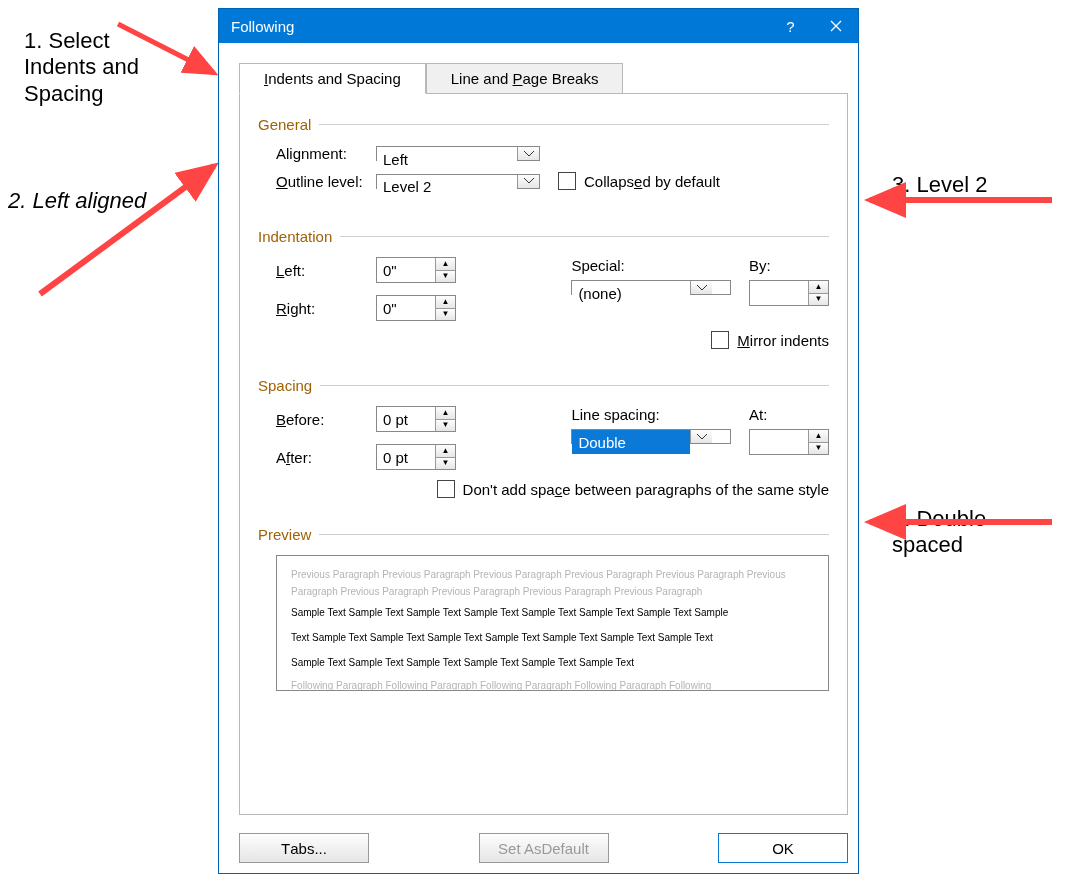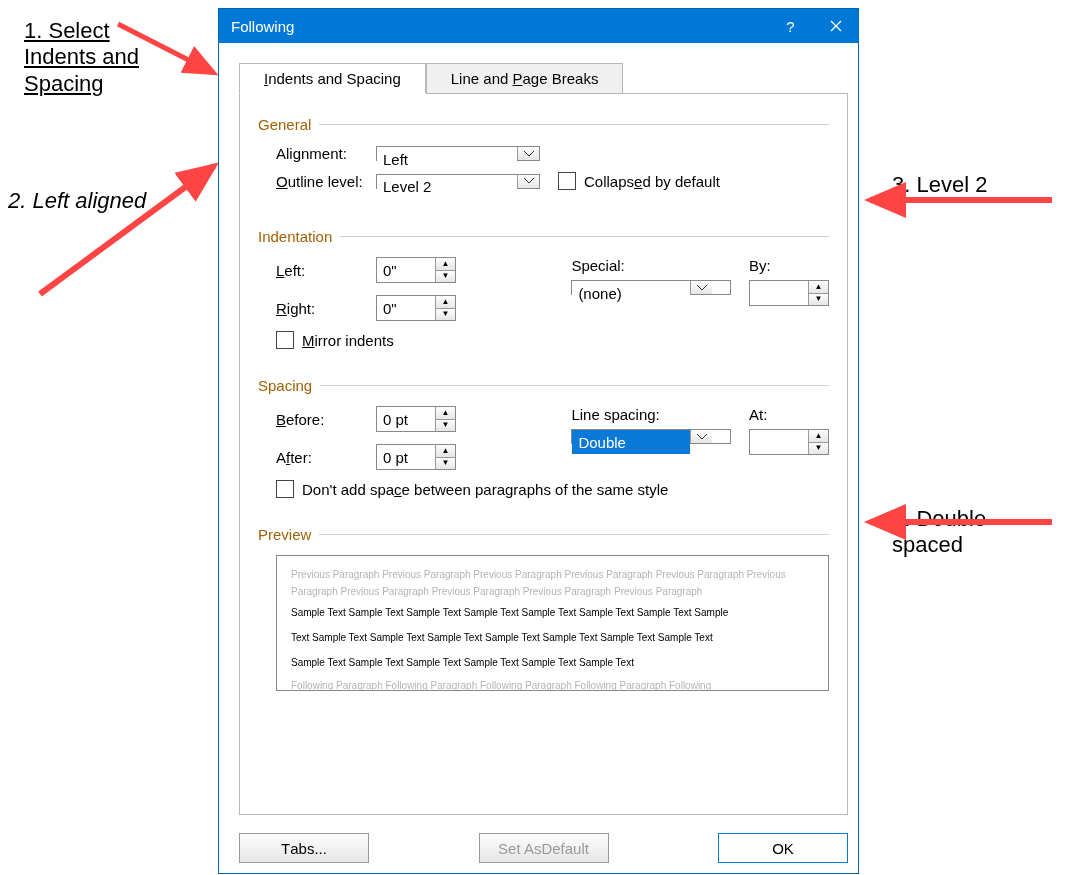--- a/index.html
+++ b/index.html
@@ -156,20 +156,21 @@
     height: 18px;
     border: 1px solid #444;
     background: #fff;
     margin-right: 8px;
     flex-shrink: 0;
   }
   .chk-row {
     display: flex;
     align-items: center;
     margin: 8px 0 0 18px;
+    justify-content: flex-end;
   }
   .col { display: inline-flex; flex-direction: column; }
   .small-lbl { margin-bottom: 6px; }
   .preview-box {
     border: 1px solid #888;
     padding: 10px 14px;
     font-size: 10px;
     color: #000;
     line-height: 1.7;
     margin-left: 18px;
@@ -191,21 +192,21 @@
     align-items: center;
     justify-content: center;
   }
   .wbtn.default { border: 1.5px solid #0a79d7; background: #fff; }
   .wbtn.disabled { color: #999; }
   .arrow-svg { position: absolute; pointer-events: none; }
 </style>
 </head>
 <body>
 
-<div class="annotation" style="left:24px; top:18px;text-decoration:underline;">
+<div class="annotation" style="left:24px; top:28px;">
   <span>1. Select</span><br>
   <span>Indents and</span><br>
   <span>Spacing</span>
 </div>
 <div class="annotation" style="left:8px; top:188px;font-style:italic;">
   <span>2. Left aligned</span>
 </div>
 <div class="annotation" style="left:892px; top:172px;">
   <span>3. Level 2</span>
 </div>

